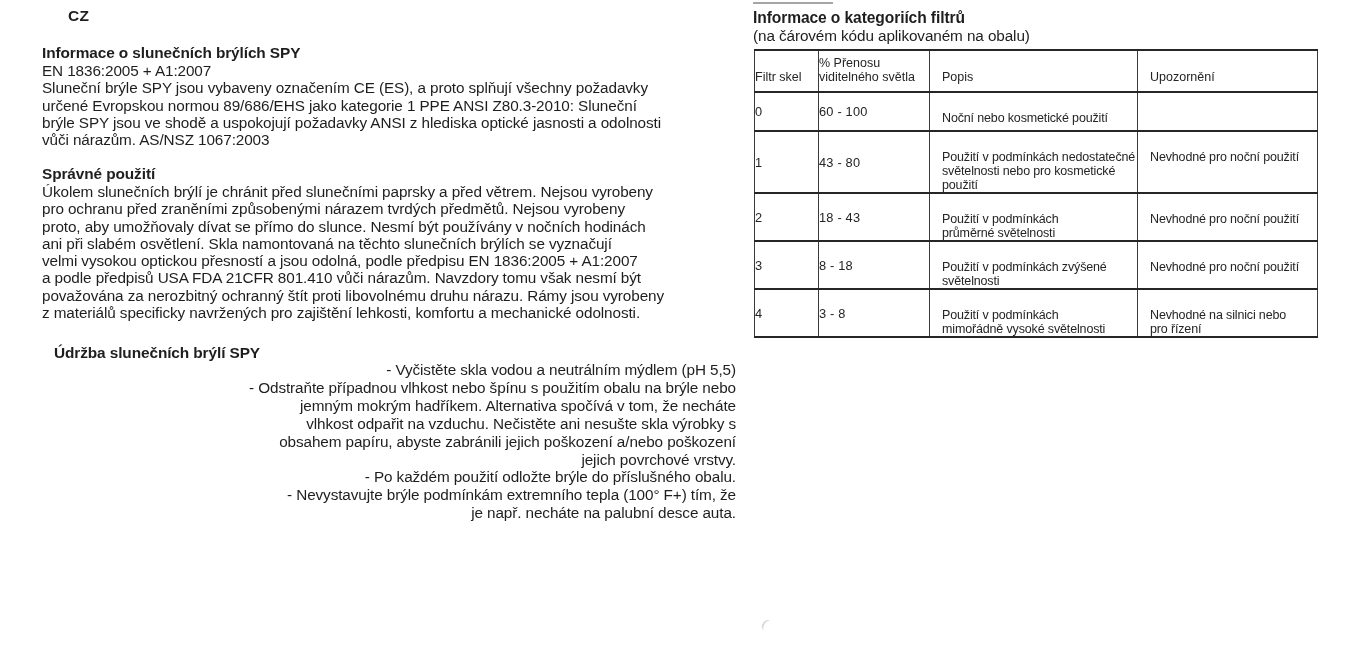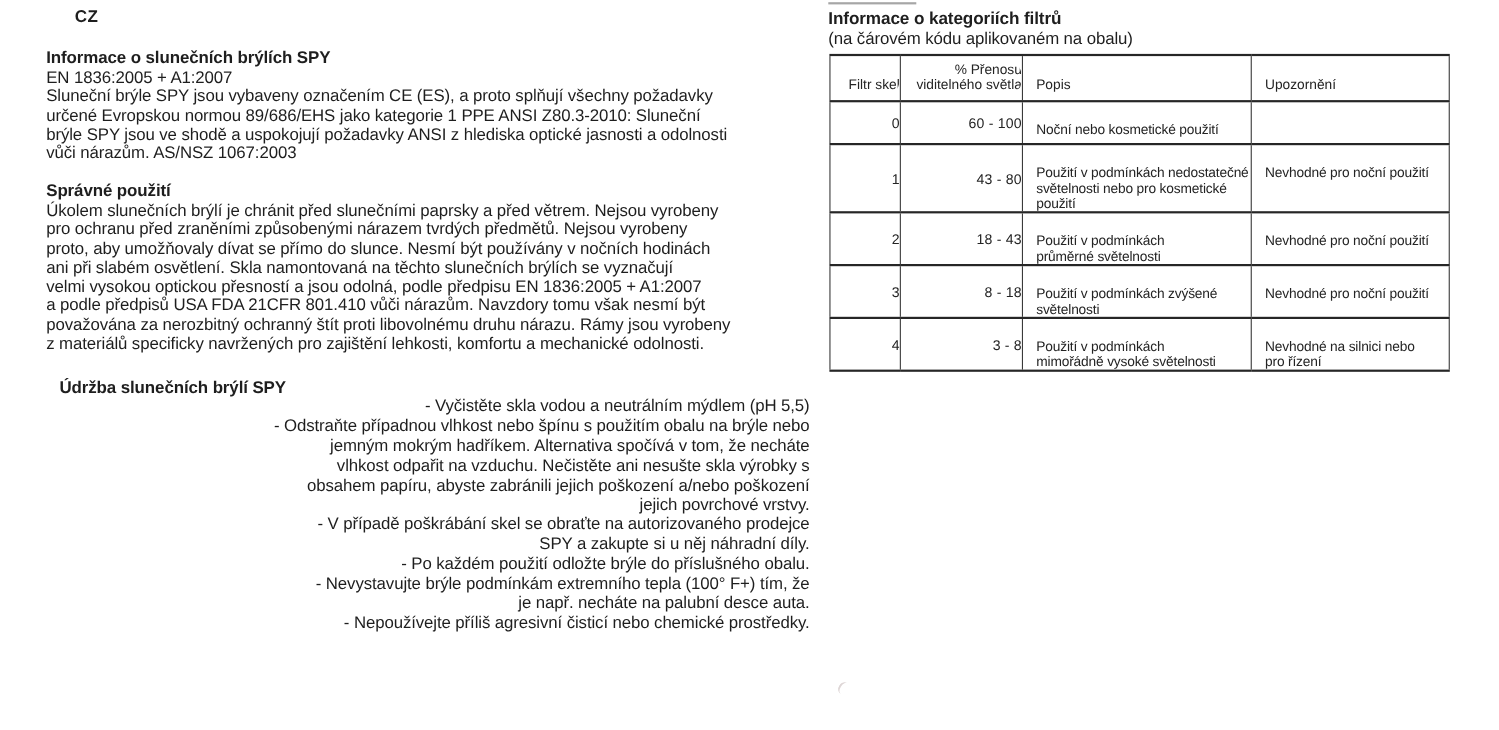--- a/index.html
+++ b/index.html
@@ -93,21 +93,21 @@
   .filter-table th {
     vertical-align: bottom;
     padding-bottom: 7px;
     line-height: 14px;
   }
   .filter-table th.al, .filter-table td.al {
     text-align: left;
     padding-left: 12px;
     padding-right: 2px;
   }
-  .filter-table th.ac, .filter-table td.ac { text-align: right; border-radius: 20px; }
+  .filter-table th.ac, .filter-table td.ac { text-align: left; }
   .filter-table td.num {
     vertical-align: middle;
     font-size: 12.8px;
     letter-spacing: 0.2px;
   }
   .filter-table td.txt {
     vertical-align: top;
     padding-top: 18px;
     line-height: 14px;
     letter-spacing: -0.15px;
@@ -156,26 +156,23 @@
 z materiálů specificky navržených pro zajištění lehkosti, komfortu a mechanické odolnosti.</div>
 
   <div class="abs hd" id="maint-heading">Údržba slunečních brýlí SPY</div>
   <ul class="abs maint-list">
     <li>- Vyčistěte skla vodou a neutrálním mýdlem (pH 5,5)</li>
     <li>- Odstraňte případnou vlhkost nebo špínu s použitím obalu na brýle nebo
 jemným mokrým hadříkem. Alternativa spočívá v tom, že necháte
 vlhkost odpařit na vzduchu. Nečistěte ani nesušte skla výrobky s
 obsahem papíru, abyste zabránili jejich poškození a/nebo poškození
 jejich povrchové vrstvy.</li>
-    <li>- V případě poškrábání skel se obraťte na autorizovaného prodejce
-SPY a zakupte si u něj náhradní díly.</li>
     <li>- Po každém použití odložte brýle do příslušného obalu.</li>
     <li>- Nevystavujte brýle podmínkám extremního tepla (100° F+) tím, že
 je např. necháte na palubní desce auta.</li>
-    <li>- Nepoužívejte příliš agresivní čisticí nebo chemické prostředky.</li>
   </ul>
 
   <div class="abs top-line"></div>
   <div class="abs hd" id="filters-title">Informace o kategoriích filtrů</div>
   <div class="abs" id="filters-subtitle">(na čárovém kódu aplikovaném na obalu)</div>
 
   <div class="abs filter-table-wrap">
     <table class="filter-table">
       <colgroup>
           <col class="c1">

